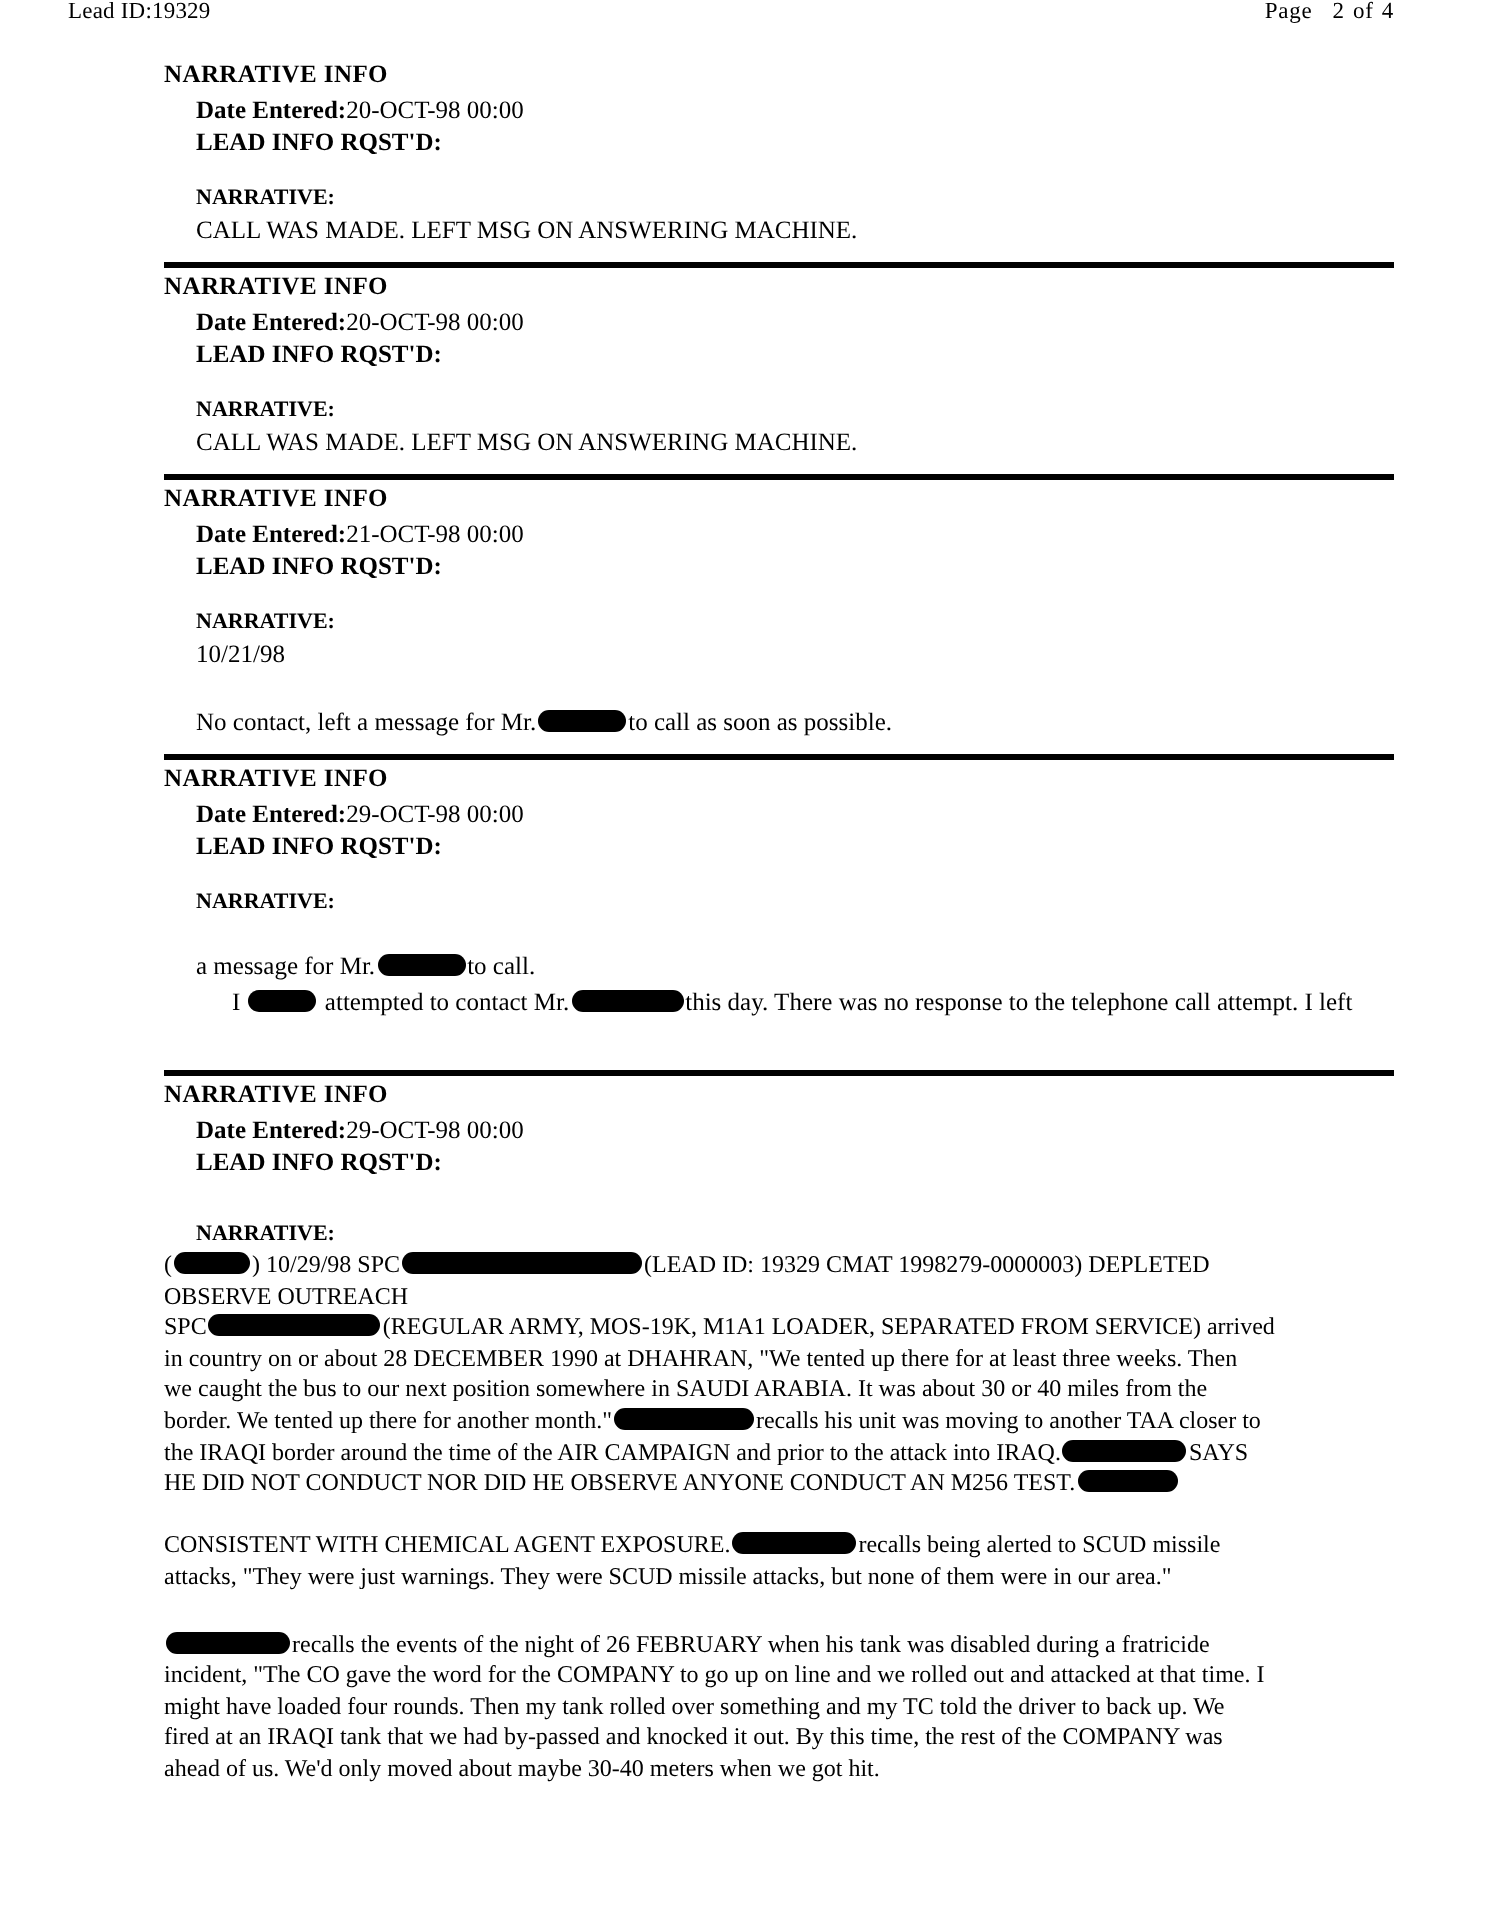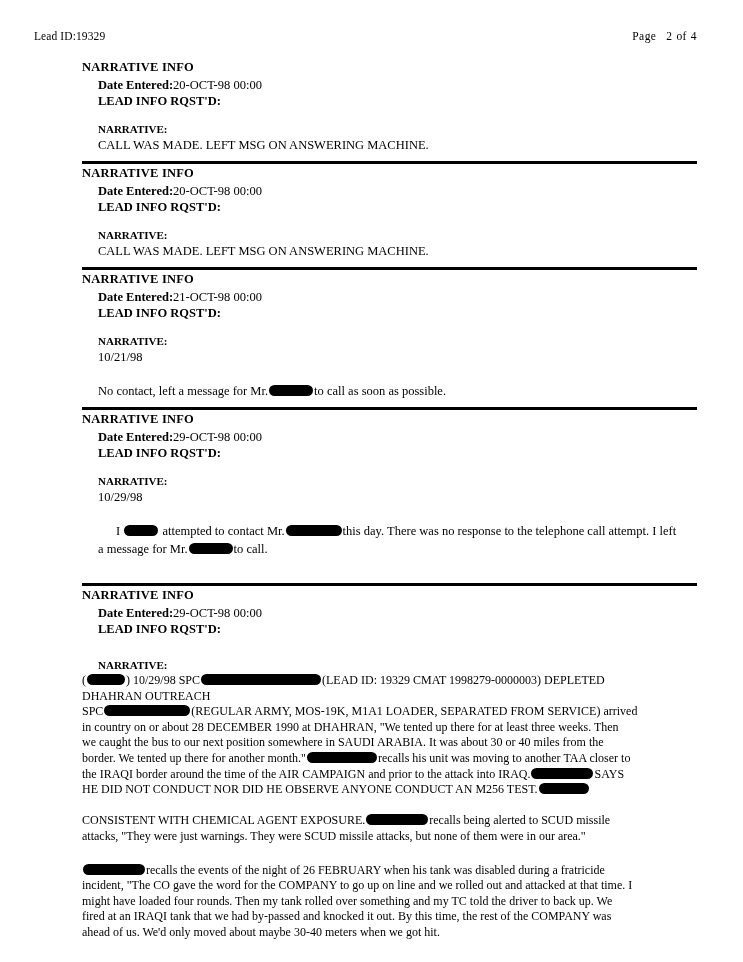--- a/index.html
+++ b/index.html
@@ -13,21 +13,21 @@
     font-family: "Liberation Serif", serif;
     color: #000000;
     position: relative;
     overflow: hidden;
   }
   .page {
     position: relative;
     width: 743px;
     height: 962px;
     box-sizing: border-box;
-    padding: 30px 28px 0 34px;
+    padding: 0 28px 0 34px;
   }
   .page-header {
     display: flex;
     justify-content: space-between;
     align-items: flex-start;
     font-size: 11.5px;
     font-family: "Liberation Serif", serif;
     margin-bottom: 18px;
   }
   .lead-id {
@@ -170,47 +170,46 @@
     <div class="section">
       <div class="rule"></div>
       <div class="sec-title">NARRATIVE INFO</div>
       <div class="field">
         <b>Date Entered:</b><span>29-OCT-98 00:00</span>
       </div>
       <div class="field">
         <b>LEAD INFO RQST'D:</b><span></span>
       </div>
       <div class="narr-label">NARRATIVE:</div>
-      <div class="narr-text" style="margin-left:16px;">10/29/98</div>
-      <div class="gap-md"></div>
+      <div class="gap-md"></div>
+      <div class="narr-text" style="margin-left:16px;">
+        <span>a message for Mr.</span><span class="redact r44"></span><span>to call.</span>
+      </div>
       <div class="narr-text" style="margin-left:16px;">
         <span style="display:inline-block;width:18px;"></span><span>I</span>
         <span class="redact r34"></span>
         <span>attempted to contact Mr.</span><span class="redact r56"></span><span>this day.  There was no response to the telephone call attempt.  I left</span>
       </div>
-      <div class="narr-text" style="margin-left:16px;">
-        <span>a message for Mr.</span><span class="redact r44"></span><span>to call.</span>
-      </div>
       <div class="gap-lg"></div>
     </div>
 
     <div class="section">
       <div class="rule"></div>
       <div class="sec-title">NARRATIVE INFO</div>
       <div class="field">
         <b>Date Entered:</b><span>29-OCT-98 00:00</span>
       </div>
       <div class="field">
         <b>LEAD INFO RQST'D:</b><span></span>
       </div>
       <div class="narr-label" style="margin-top:22px;">NARRATIVE:</div>
 
       <div class="narr-block">
         <span>(</span><span class="redact r38"></span><span>) 10/29/98 SPC</span><span class="redact r120"></span><span>(LEAD ID: 19329 CMAT 1998279-0000003) DEPLETED</span><br>
-        <span>DHAHRAN OUTREACH</span><br>
+        <span>OBSERVE OUTREACH</span><br>
         <span>SPC</span><span class="redact r86"></span><span>(REGULAR ARMY,  MOS-19K, M1A1 LOADER, SEPARATED FROM SERVICE) arrived</span><br>
         <span>in country on or about 28 DECEMBER 1990 at DHAHRAN, "We tented up there for at least three weeks.  Then</span><br>
         <span>we caught the bus to our next position somewhere in SAUDI ARABIA.  It was about 30 or 40 miles from the</span><br>
         <span>border.  We tented up there for another month."</span><span class="redact r70"></span><span>recalls his unit was moving to another TAA closer to</span><br>
         <span>the IRAQI border around the time of the AIR CAMPAIGN and prior to the attack into IRAQ.</span><span class="redact r62"></span><span>SAYS</span><br>
         <span>HE DID NOT CONDUCT NOR DID HE OBSERVE ANYONE CONDUCT AN M256 TEST.</span><span class="redact r50"></span><br>
         <br>
         <span>CONSISTENT WITH CHEMICAL AGENT EXPOSURE.</span><span class="redact r62"></span><span>recalls being alerted to SCUD missile</span><br>
         <span>attacks, "They were just warnings.  They were SCUD missile attacks, but none of them were in our area."</span>
       </div>

